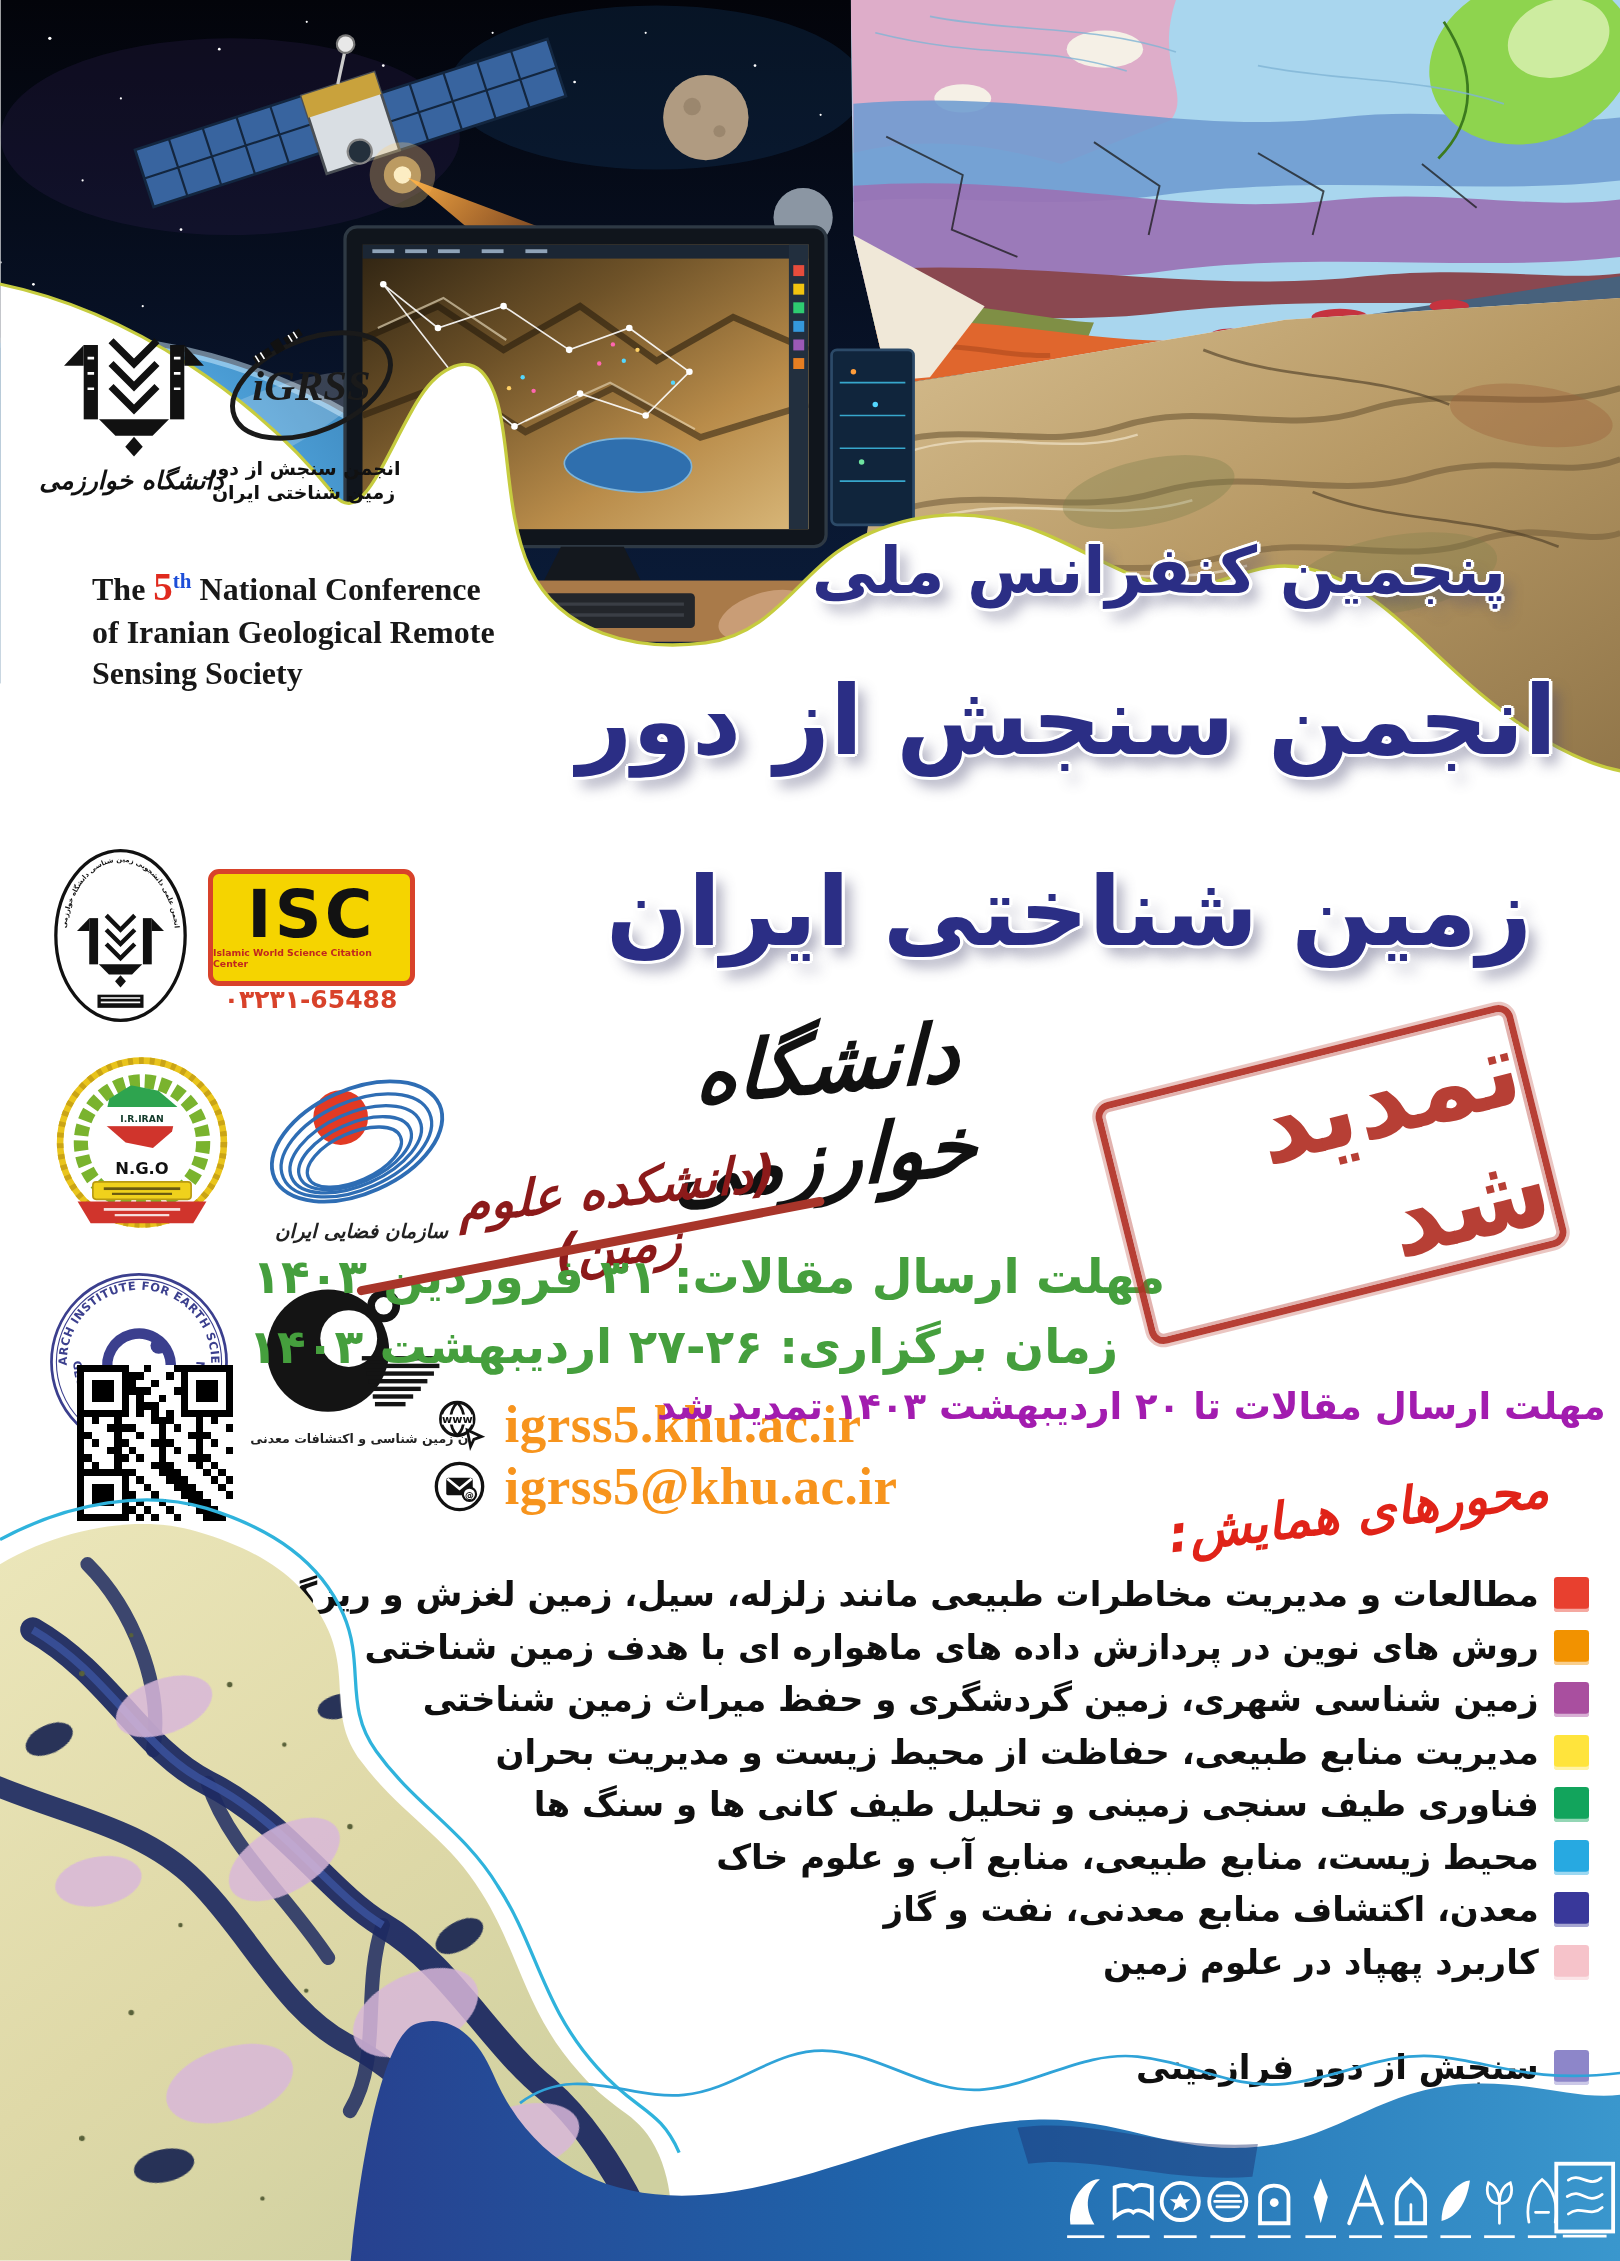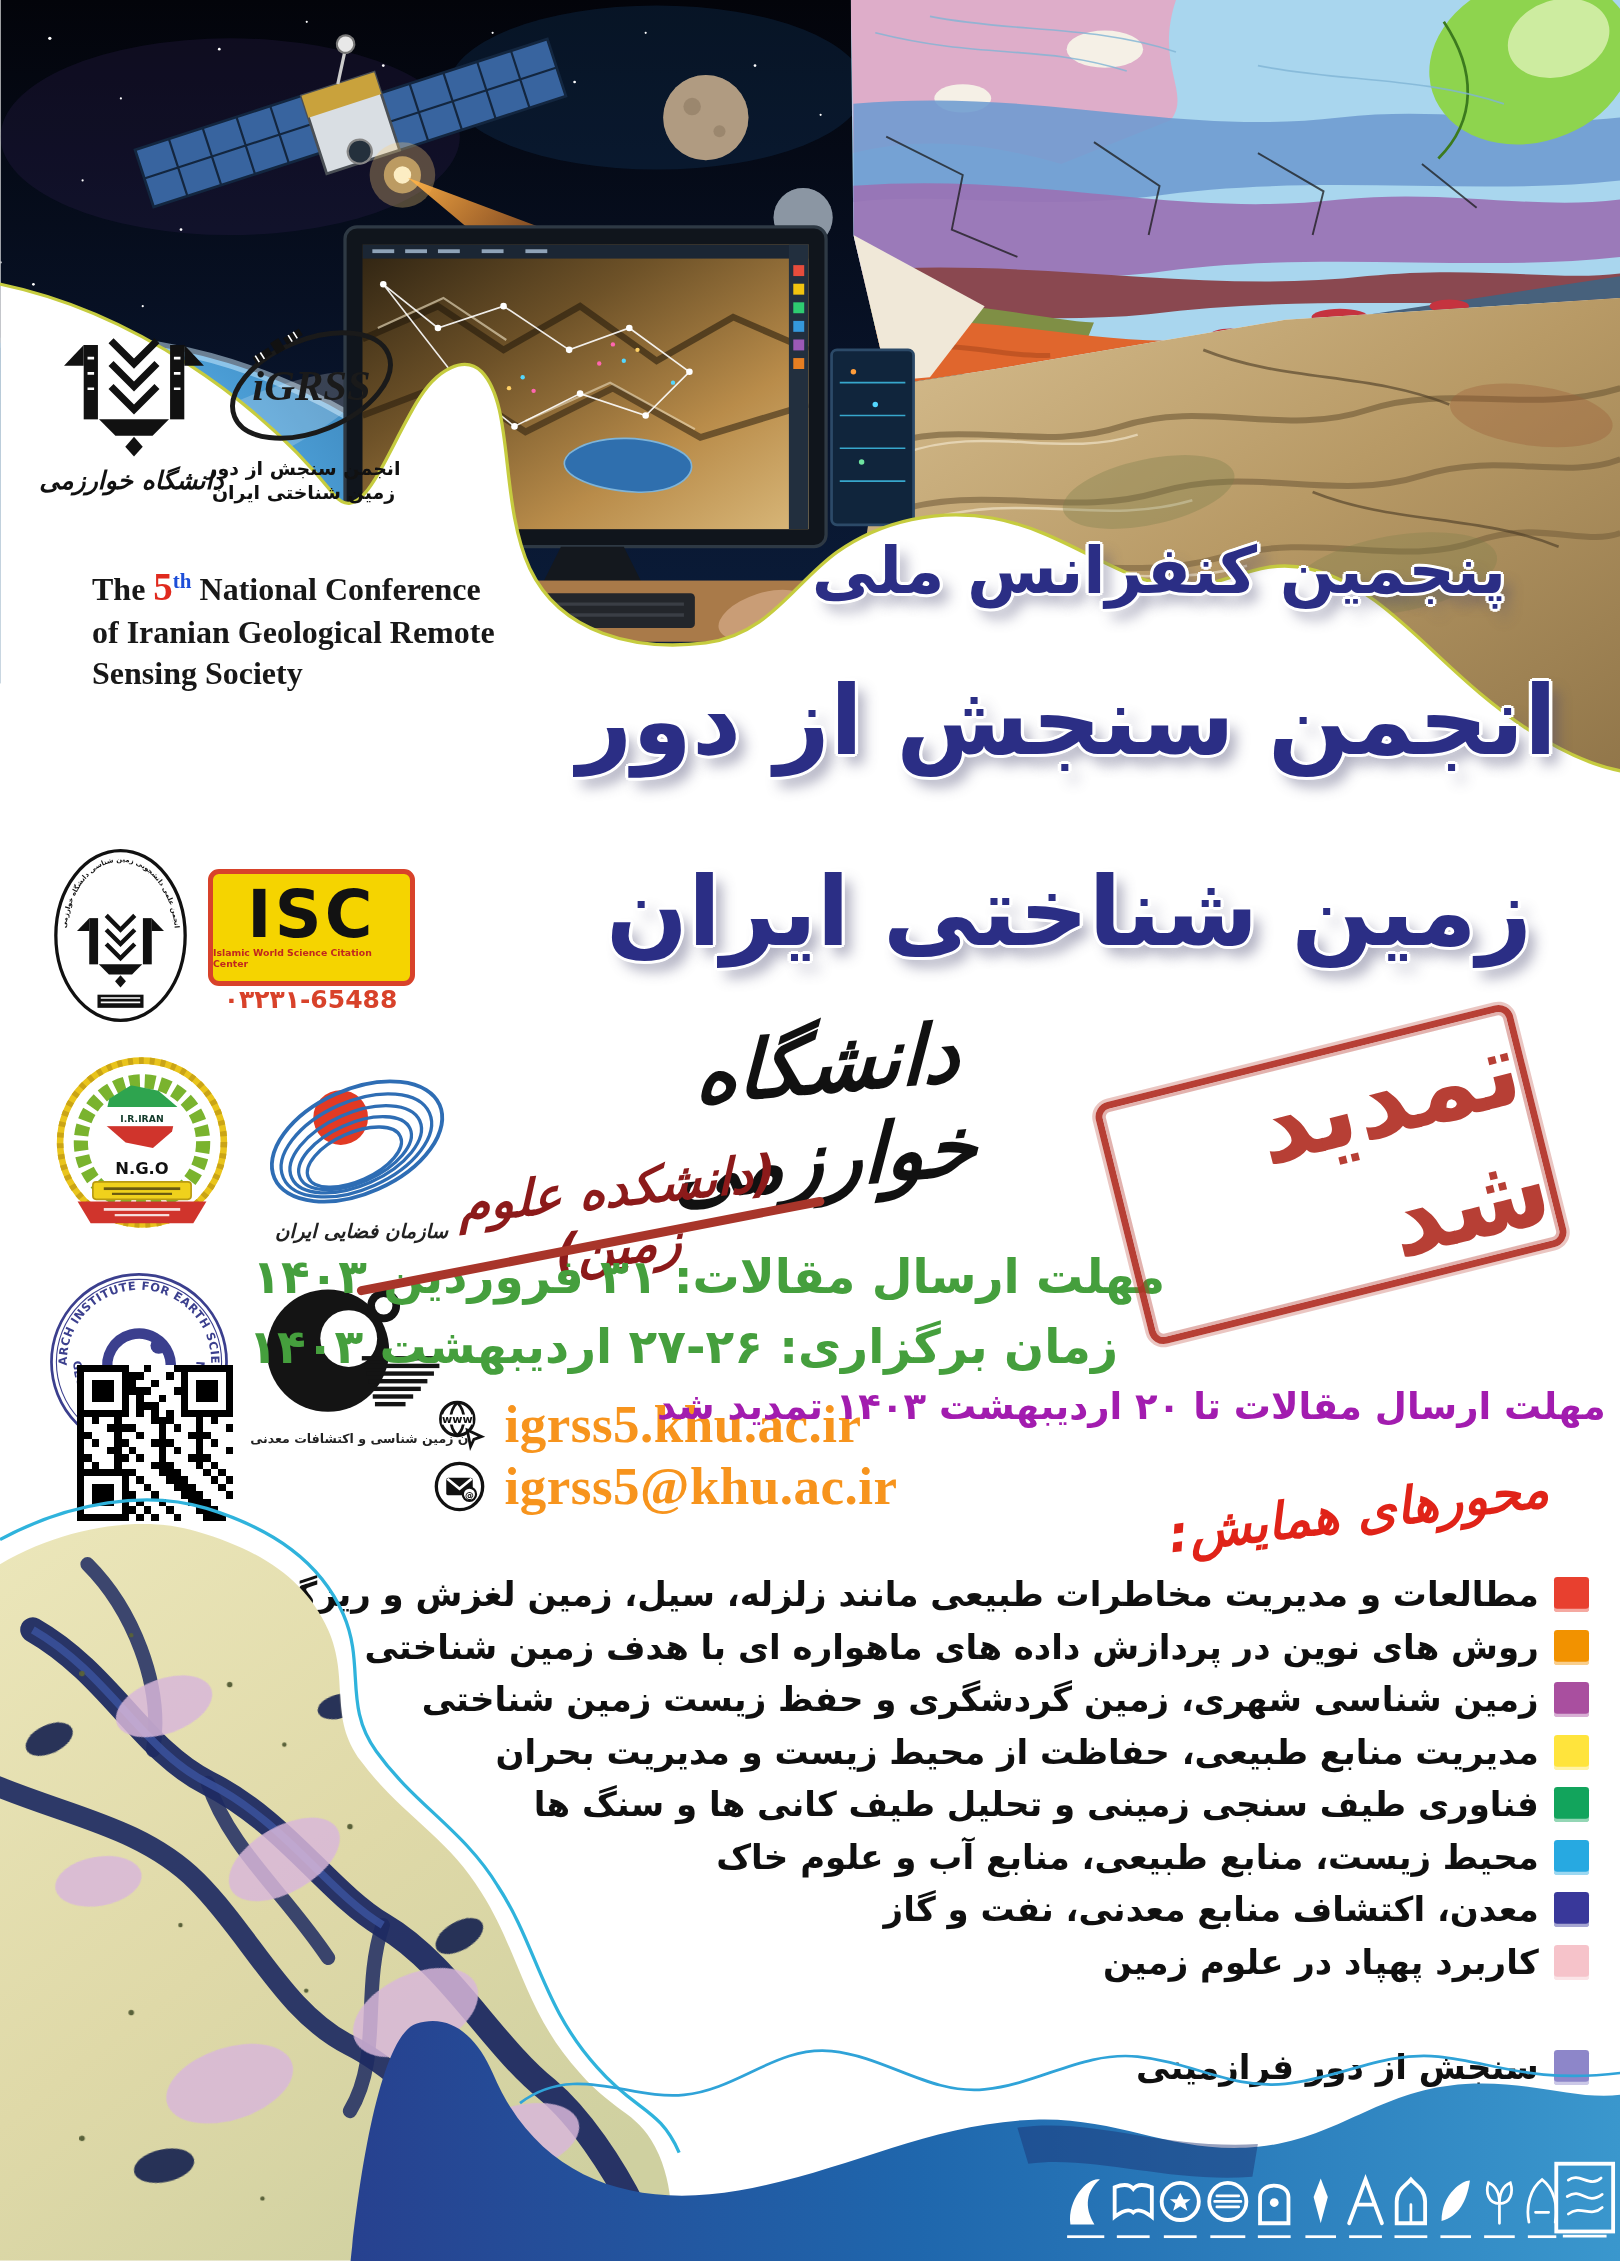--- a/index.html
+++ b/index.html
@@ -924,21 +924,21 @@
   <div class="topic" style="top:1574px">
     <span class="bullet" style="background: rgb(232, 64, 47);"></span>
     <span>مطالعات و مدیریت مخاطرات طبیعی مانند زلزله، سیل، زمین لغزش و ریزگردها</span>
     </div>
   <div class="topic" style="top:1627px">
     <span class="bullet" style="background: rgb(242, 146, 0);"></span>
     <span>روش های نوین در پردازش داده های ماهواره ای با هدف زمین شناختی</span>
     </div>
   <div class="topic" style="top:1679px">
     <span class="bullet" style="background: rgb(169, 79, 159);"></span>
-    <span>زمین شناسی شهری، زمین گردشگری و حفظ زیست زمین شناختی</span>
+    <span>زمین شناسی شهری، زمین گردشگری و حفظ میراث زمین شناختی</span>
     </div>
   <div class="topic" style="top:1732px">
     <span class="bullet" style="background: rgb(255, 228, 60);"></span>
     <span>مدیریت منابع طبیعی، حفاظت از محیط زیست و مدیریت بحران</span>
     </div>
   <div class="topic" style="top:1784px">
     <span class="bullet" style="background: rgb(18, 164, 92);"></span>
     <span>فناوری طیف سنجی زمینی و تحلیل طیف کانی ها و سنگ ها</span>
     </div>
   <div class="topic" style="top:1837px">

